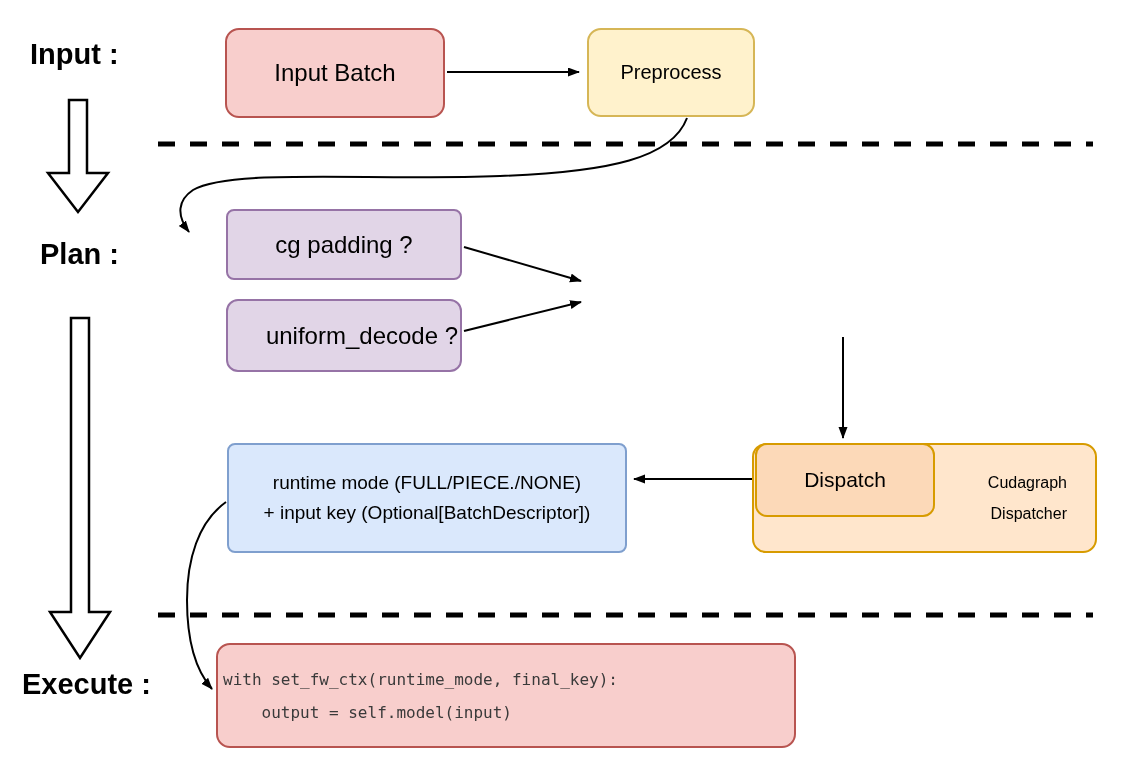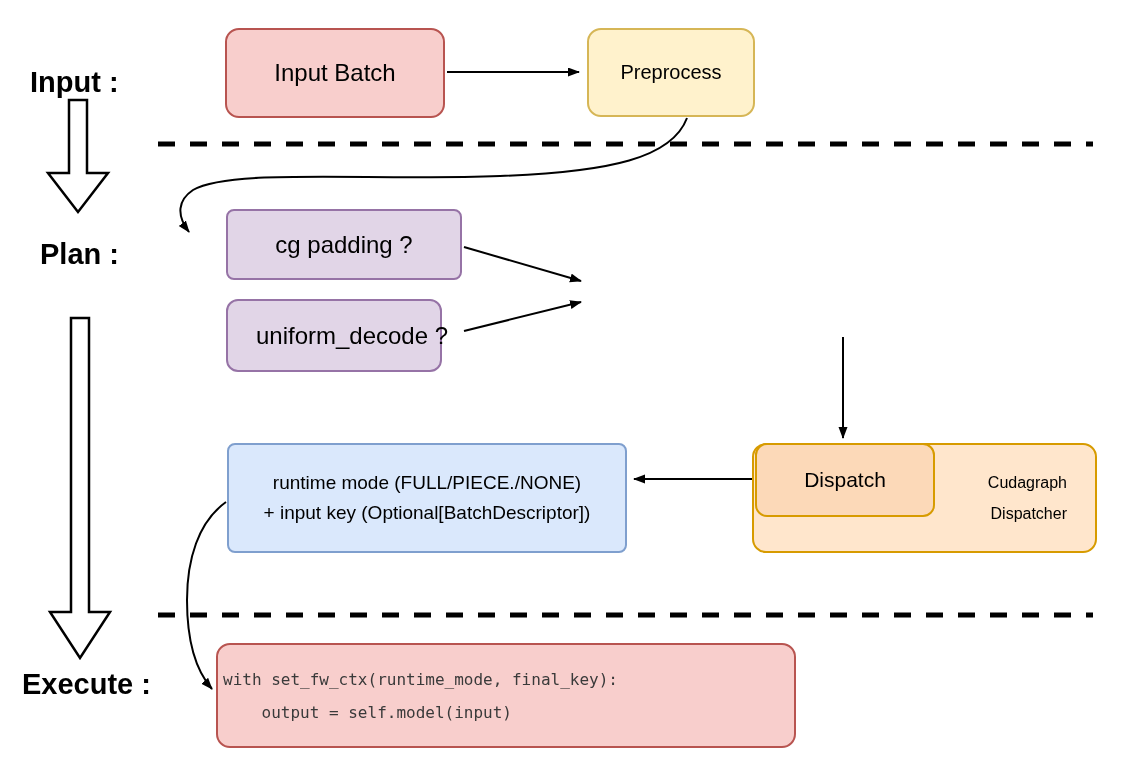--- a/index.html
+++ b/index.html
@@ -39,21 +39,21 @@
     left:587px;top:28px;width:168px;height:89px;
     background:#fff2cc;border:2px solid #d6b656;border-radius:14px;
     font-size:20px;
   }
   .node-cg-padding{
     left:226px;top:209px;width:236px;height:71px;
     background:#e1d5e7;border:2px solid #9673a6;border-radius:8px;
     font-size:24px;
   }
   .node-uniform-decode{
-    left:226px;top:299px;width:216px;height:73px;
+    left:226px;top:299px;width:236px;height:73px;
     background:#e1d5e7;border:2px solid #9673a6;border-radius:12px;
     font-size:24px;
     padding-left:36px;
   }
   .node-init-key{
     left:587px;top:225px;width:506px;height:110px;
     background:#d5e8d4;border:2px solid #82b366;border-radius:16px;
     font-size:22px;line-height:33px;
   }
   .node-dispatcher{
@@ -93,21 +93,21 @@
   }
   #connector-layer .stroke{stroke:#000;fill:none;stroke-width:2;}
   #connector-layer .hollow{stroke:#000;fill:#fff;stroke-width:2.5;stroke-linejoin:miter;}
   #connector-layer .dashed{stroke:#000;stroke-width:5;stroke-dasharray:17 15;fill:none;}
 </style>
 </head>
 <body>
 
 <div id="canvas">
 
-  <div class="stage-label" style="left:30px;top:38px;margin-top:28px;">Input :</div>
+  <div class="stage-label" style="left:30px;top:38px;">Input :</div>
   <div class="stage-label" style="left:40px;top:238px;">Plan :</div>
   <div class="stage-label" style="left:22px;top:668px;">Execute :</div>
 
   <div class="node node-input-batch">
     <span class="line">Input Batch</span>
   </div>
 
   <div class="node node-preprocess">
     <span class="line">Preprocess</span>
   </div>

